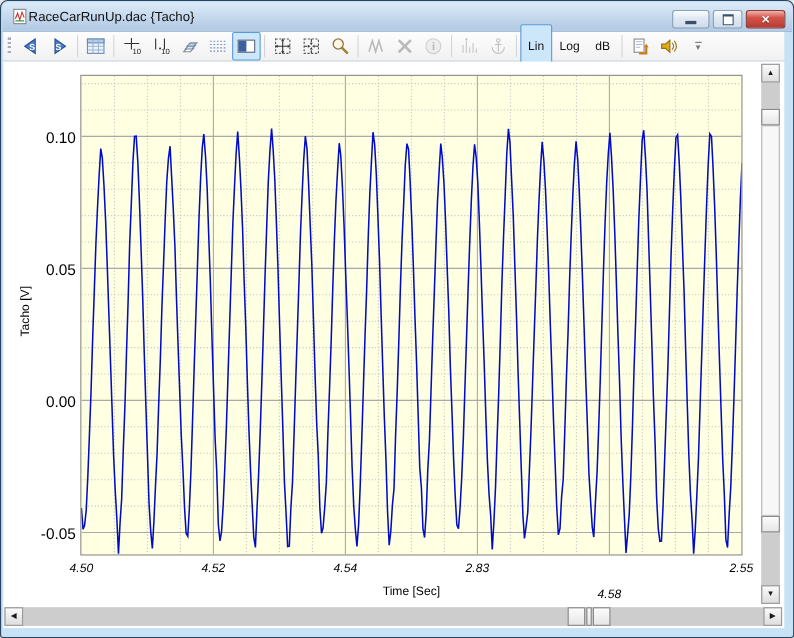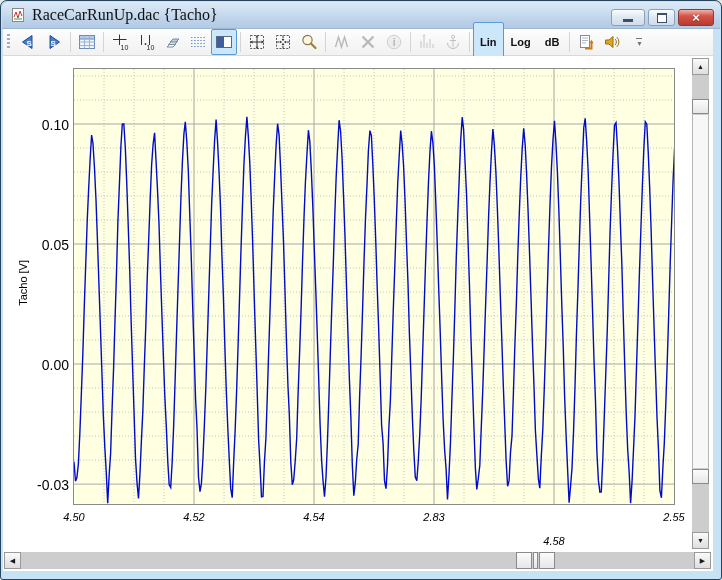--- a/index.html
+++ b/index.html
@@ -3,42 +3,42 @@
 <meta charset="utf-8">
 <style>
   html,body{margin:0;padding:0;background:#e8e8e8;font-family:"Liberation Sans",sans-serif;}
   .window{position:relative;width:722px;height:580px;box-sizing:border-box;background:#c6e2f4;
           border:1px solid #28445e;border-radius:7px 7px 3px 3px;overflow:hidden;}
   
   .titlebar{position:absolute;left:1px;top:1px;right:1px;height:27px;border-radius:6px 6px 0 0;
             background:linear-gradient(#dcebf8,#bdd2e9 70%,#b2cae4);display:flex;align-items:center;
             border-bottom:1px solid #9fb6d0;box-sizing:border-box;}
   .appicon{margin-left:8px;width:16px;height:16px;}
-  .wtitle{margin-left:6px;font-size:16px;color:#111;font-family:Liberation Serif, serif;}
+  .wtitle{font-size:12px;color:#111;}
   .winbtns{position:absolute;right:6px;top:7px;display:flex;gap:3px;}
   .wbtn{width:34px;height:17px;border:1px solid #8aa0b8;border-radius:3px;box-sizing:border-box;
         background:linear-gradient(#fbfdfe,#dfe9f2 45%,#cfdceb);display:flex;align-items:center;justify-content:center;}
   .wbtn.restore{width:27px;}
   .wbtn.close{width:36px;background:linear-gradient(#f0b4ac,#d4544a 40%,#b83a30);border-color:#8a3a34;}
   .glyph-min{width:10px;height:3px;background:#3a506a;margin-top:6px;}
   .glyph-restore{width:8px;height:7px;border:1px solid #3a506a;border-top:2px solid #3a506a;background:#fff;}
   .glyph-close{color:#fff;font-weight:bold;font-size:13px;line-height:13px;text-shadow:0 1px 1px #7a2a24;}
   
   .toolbar{position:absolute;left:2px;top:28px;width:710px;height:27px;box-sizing:border-box;
            background:linear-gradient(#fdfdfd,#f1f1f1);border-bottom:1px solid #d8d8d8;
            display:flex;align-items:center;padding:0 2px;}
   .grip{width:3px;height:16px;margin:0 5px 0 2px;
         background-image:repeating-linear-gradient(#aab 0 2px,transparent 2px 4px);}
   .tbtn{width:24px;height:24px;display:flex;align-items:center;justify-content:center;
         border:1px solid transparent;border-radius:2px;flex:none;}
   .tbtn.active{background:#cce6fa;border-color:#5b9bd5;}
   .tbtn.disabled{opacity:.38;filter:grayscale(1);}
   .tsep{width:1px;height:20px;background:#d4d4d4;margin:0 3px;flex:none;}
   .ttext{height:22px;padding:8px 6px;font-size:11px;color:#111;display:flex;align-items:center;
-         border:1px solid transparent;border-radius:2px;flex:none;font-weight:bold;}
+         border:1px solid transparent;border-radius:2px;flex:none;}
   .ttext.active{background:#cce6fa;border-color:#5b9bd5;}
   .overflow{margin-left:8px;width:12px;display:flex;flex-direction:column;align-items:center;color:#777;}
   .overflow .bar{width:6px;height:1px;background:#777;margin-bottom:1px;}
   .overflow .arr{font-size:7px;line-height:7px;}
   
   .main{position:absolute;left:2px;top:55px;width:710px;height:515px;background:#fff;}
   .plot{position:absolute;left:70px;top:12px;width:600px;height:435px;background:#ffffe1;
         border:1px solid #8a8a8a;}
   .plot svg{position:absolute;left:0;top:0;}
   .tx{position:absolute;width:48px;text-align:center;font-size:11px;color:#000;top:455px;font-style:italic;}
@@ -267,20 +267,21 @@
           <line x1="360.0" y1="0" x2="360.0" y2="435" stroke="#a9a9a9"></line>
           <line x1="480.0" y1="0" x2="480.0" y2="435" stroke="#a9a9a9"></line>
           <line x1="0" y1="55.0" x2="600" y2="55.0" stroke="#a9a9a9"></line>
           <line x1="0" y1="175.0" x2="600" y2="175.0" stroke="#a9a9a9"></line>
           <line x1="0" y1="295.0" x2="600" y2="295.0" stroke="#a9a9a9"></line>
           <line x1="0" y1="415.1" x2="600" y2="415.1" stroke="#a9a9a9"></line>
           <polyline points="0.0,392.8 1.5,412.2 2.9,408.5 4.4,394.7 5.9,362.7 7.3,326.2 8.8,285.9 10.3,237.0 11.7,196.1 13.2,152.3 14.6,120.7 16.1,90.8 17.6,66.1 19.0,74.5 20.5,99.4 22.0,131.1 23.4,169.7 24.9,214.2 26.4,258.3 27.8,300.0 29.3,345.8 30.8,377.9 32.2,402.1 33.7,434.3 35.2,405.3 36.6,384.7 38.1,339.2 39.6,299.3 41.0,251.6 42.5,203.7 43.9,152.5 45.4,115.4 46.9,77.4 48.3,55.0 49.8,54.8 51.3,78.4 52.7,112.6 54.2,156.0 55.7,200.2 57.1,250.9 58.6,299.0 60.1,345.2 61.5,389.1 63.0,413.6 64.5,429.5 65.9,405.6 67.4,371.9 68.8,343.0 70.3,297.8 71.8,256.8 73.2,210.1 74.7,170.5 76.2,129.9 77.6,96.2 79.1,75.2 80.6,63.9 82.0,91.3 83.5,120.6 85.0,154.7 86.4,200.9 87.9,245.2 89.4,287.9 90.8,326.9 92.3,357.6 93.8,393.1 95.2,415.9 96.7,418.6 98.1,394.2 99.6,358.6 101.1,311.8 102.5,266.1 104.0,219.6 105.5,173.2 106.9,129.6 108.4,92.6 109.9,65.0 111.3,52.8 112.8,72.6 114.3,101.7 115.7,143.5 117.2,186.5 118.7,238.2 120.1,282.4 121.6,330.6 123.0,358.8 124.5,408.2 126.0,422.7 127.4,414.4 128.9,390.0 130.4,355.5 131.8,319.2 133.3,272.0 134.8,224.6 136.2,180.3 137.7,133.7 139.2,100.4 140.6,71.4 142.1,50.5 143.6,73.9 145.0,101.7 146.5,137.8 147.9,185.4 149.4,227.5 150.9,278.7 152.3,321.8 153.8,359.3 155.3,391.2 156.7,419.4 158.2,428.7 159.7,392.4 161.1,362.5 162.6,322.3 164.1,276.1 165.5,230.2 167.0,180.4 168.5,135.9 169.9,96.1 171.4,68.0 172.9,47.9 174.3,66.7 175.8,93.9 177.2,131.1 178.7,174.9 180.2,226.6 181.6,272.1 183.1,319.5 184.6,370.0 186.0,396.2 187.5,427.8 189.0,427.5 190.4,393.5 191.9,369.3 193.4,323.8 194.8,278.4 196.3,233.2 197.8,186.7 199.2,142.5 200.7,106.4 202.1,76.2 203.6,54.7 205.1,66.4 206.5,97.0 208.0,135.3 209.5,172.6 210.9,219.1 212.4,270.7 213.9,315.6 215.3,344.9 216.8,393.2 218.3,415.7 219.7,410.8 221.2,392.3 222.7,369.3 224.1,324.4 225.6,283.7 227.1,240.2 228.5,193.6 230.0,148.7 231.4,113.7 232.9,85.9 234.4,61.2 235.8,72.4 237.3,101.1 238.8,136.6 240.2,177.6 241.7,218.8 243.2,263.2 244.6,306.7 246.1,355.7 247.6,391.3 249.0,411.4 250.5,427.8 252.0,408.2 253.4,374.2 254.9,329.6 256.3,285.0 257.8,237.9 259.3,195.0 260.7,148.5 262.2,107.1 263.7,77.4 265.1,51.2 266.6,62.5 268.1,89.5 269.5,126.3 271.0,167.4 272.5,217.3 273.9,263.3 275.4,310.6 276.9,349.5 278.3,395.6 279.8,426.6 281.3,413.7 282.7,390.7 284.2,375.1 285.6,327.9 287.1,286.7 288.6,239.8 290.0,192.9 291.5,149.3 293.0,115.6 294.4,81.5 295.9,61.6 297.4,66.6 298.8,94.9 300.3,130.7 301.8,173.5 303.2,218.3 304.7,260.8 306.2,309.9 307.6,356.1 309.1,374.6 310.5,411.6 312.0,419.7 313.5,396.8 314.9,358.1 316.4,331.1 317.9,284.4 319.3,240.5 320.8,197.7 322.3,153.8 323.7,114.7 325.2,86.8 326.7,61.6 328.1,74.4 329.6,97.3 331.1,133.0 332.5,173.7 334.0,214.4 335.4,264.4 336.9,305.6 338.4,349.1 339.8,381.4 341.3,408.1 342.8,411.7 344.2,393.3 345.7,366.2 347.2,329.8 348.6,285.4 350.1,239.2 351.6,192.4 353.0,152.0 354.5,112.9 356.0,81.9 357.4,62.2 358.9,74.0 360.4,97.4 361.8,133.6 363.3,176.3 364.7,219.4 366.2,262.4 367.7,309.8 369.1,350.0 370.6,380.5 372.1,400.1 373.5,430.5 375.0,405.5 376.5,373.2 377.9,330.1 379.4,288.0 380.9,237.9 382.3,187.8 383.8,145.3 385.3,107.6 386.7,70.9 388.2,48.2 389.6,60.4 391.1,94.3 392.6,127.1 394.0,171.2 395.5,217.4 397.0,270.2 398.4,312.4 399.9,357.4 401.4,399.9 402.8,420.4 404.3,409.4 405.8,396.5 407.2,360.1 408.7,322.9 410.2,277.9 411.6,235.9 413.1,192.9 414.6,147.4 416.0,113.2 417.5,82.1 418.9,60.0 420.4,76.7 421.9,103.2 423.3,137.8 424.8,179.8 426.3,226.2 427.7,267.5 429.2,313.5 430.7,353.3 432.1,391.5 433.6,417.3 435.1,411.4 436.5,383.4 438.0,366.9 439.5,321.2 440.9,275.2 442.4,233.6 443.8,186.0 445.3,143.9 446.8,106.9 448.2,79.6 449.7,59.4 451.2,76.0 452.6,104.9 454.1,142.9 455.6,185.7 457.0,228.3 458.5,275.7 460.0,317.7 461.4,361.7 462.9,386.6 464.4,410.2 465.8,419.2 467.3,387.3 468.8,360.1 470.2,321.7 471.7,276.2 473.1,227.7 474.6,177.0 476.1,132.8 477.5,97.6 479.0,70.5 480.5,51.7 481.9,73.4 483.4,102.9 484.9,143.0 486.3,186.8 487.8,236.0 489.3,279.8 490.7,329.7 492.2,368.9 493.7,402.6 495.1,433.6 496.6,416.5 498.0,399.1 499.5,363.6 501.0,317.4 502.4,266.4 503.9,221.5 505.4,172.1 506.8,128.8 508.3,92.9 509.8,58.2 511.2,49.4 512.7,72.7 514.2,103.3 515.6,148.1 517.1,194.6 518.6,243.5 520.0,291.3 521.5,332.6 522.9,383.1 524.4,411.4 525.9,423.1 527.3,422.9 528.8,390.0 530.3,346.7 531.7,306.5 533.2,263.6 534.7,211.1 536.1,161.4 537.6,120.5 539.1,84.0 540.5,56.3 542.0,53.6 543.5,79.0 544.9,110.9 546.4,154.9 547.9,196.7 549.3,248.4 550.8,299.0 552.2,344.0 553.7,380.8 555.2,404.0 556.6,434.3 558.1,411.6 559.6,378.8 561.0,346.9 562.5,298.2 564.0,251.5 565.4,204.8 566.9,159.9 568.4,116.2 569.8,80.6 571.3,52.7 572.8,55.1 574.2,82.6 575.7,119.3 577.1,160.6 578.6,211.3 580.1,259.6 581.5,302.7 583.0,348.2 584.5,381.3 585.9,421.7 587.4,428.8 588.9,398.3 590.3,374.3 591.8,335.2 593.3,291.0 594.7,245.2 596.2,194.6 597.7,151.1 599.1,111.0 600.6,79.1 " fill="none" stroke="#000bc8" stroke-width="1.4"></polyline>
         </svg>
     </div>
     <div class="ylab">Tacho [V]</div>
+    <div class="xlab">Time [Sec]</div>
 
     <div class="vscroll">
       <div class="sbtn up">
           <span>▲</span>
         </div>
       <div class="vthumb" id="vthumb" style="top: 41px; height: 385px;">
         <div class="cap"></div>
         <div class="mid"></div>
         <div class="cap"></div>
       </div>
@@ -304,15 +305,15 @@
     </div>
   <span class="tx" style="left: 47px;">4.50</span>
       <span class="tx" style="left: 167px;">4.52</span>
       <span class="tx" style="left: 287px;">4.54</span>
       <span class="tx" style="left: 407px;">2.83</span>
       <span class="tx" style="left: 527px; margin-top: 24px;">4.58</span>
       <span class="tx" style="left: 647px;">2.55</span>
       <span class="ty" style="top: 60.9752px;">0.10</span>
       <span class="ty" style="top: 181.008px;">0.05</span>
       <span class="ty" style="top: 301.041px;">0.00</span>
-      <span class="ty" style="top: 421.075px;">-0.03</span>
+      <span class="ty" style="top: 421.075px;">-0.05</span>
     </div>
 </div>
 
 </body></html>

